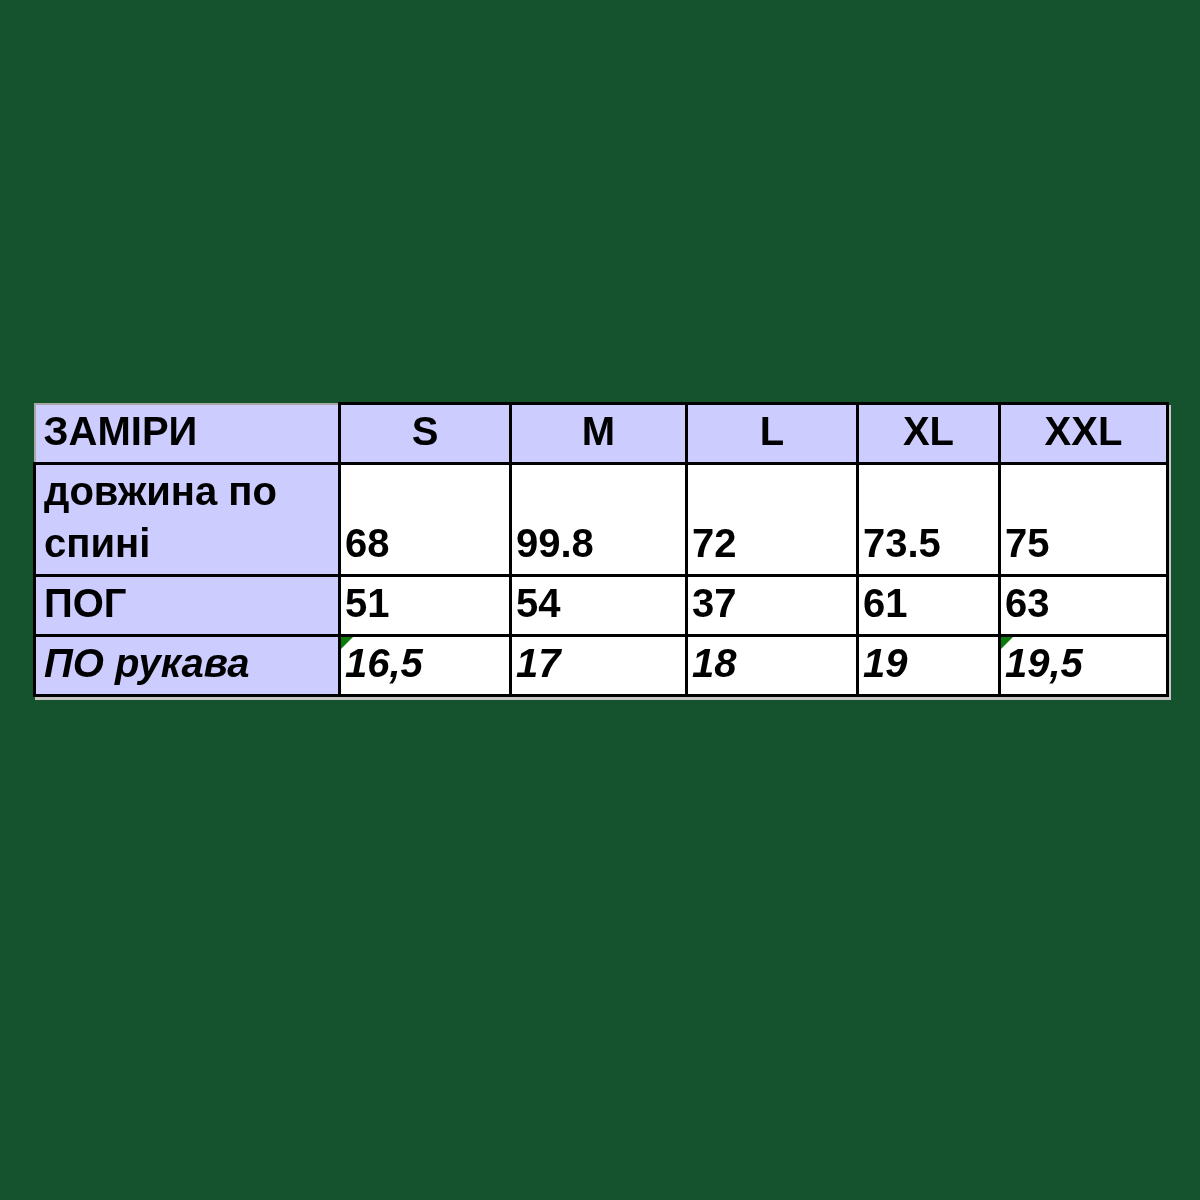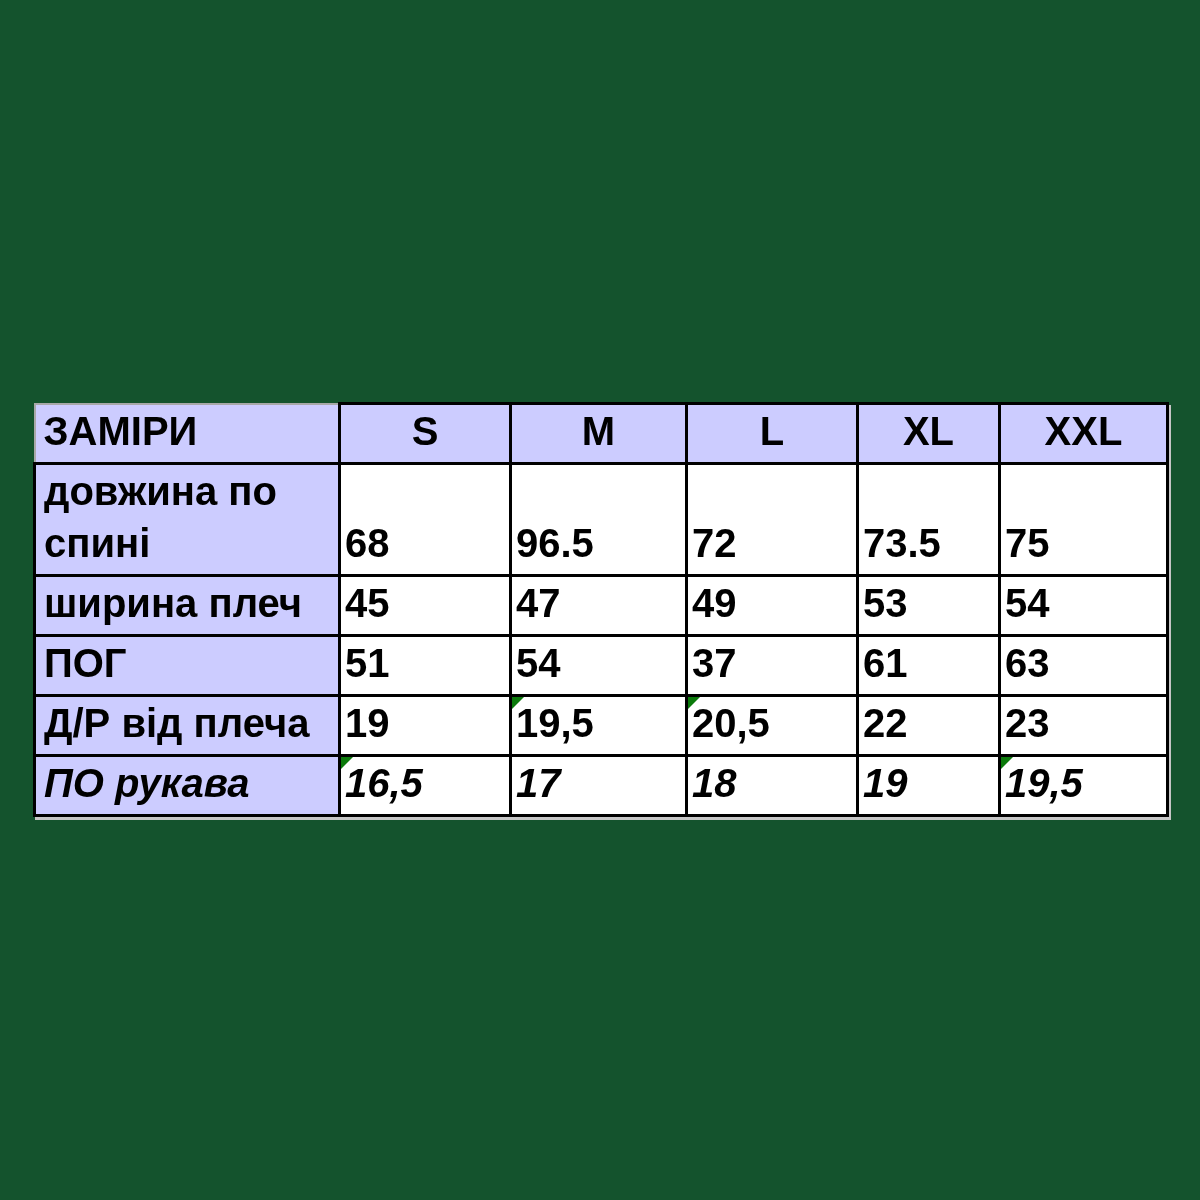--- a/index.html
+++ b/index.html
@@ -98,48 +98,32 @@
         <th>M</th>
         <th>L</th>
         <th>XL</th>
         <th>XXL</th>
       </tr>
     </thead>
     <tbody>
       <tr class="r-0">
         <th>довжина по спині</th>
         <td>68</td>
-        <td>96.5</td>
+        <td>99.8</td>
         <td>72</td>
         <td>73.5</td>
         <td>75</td>
-      </tr>
-      <tr class="r-1">
-        <th>ширина плеч</th>
-        <td>45</td>
-        <td>47</td>
-        <td>49</td>
-        <td>53</td>
-        <td>54</td>
       </tr>
       <tr class="r-2">
         <th>ПОГ</th>
         <td>51</td>
         <td>54</td>
         <td>37</td>
         <td>61</td>
         <td>63</td>
-      </tr>
-      <tr class="r-3">
-        <th>Д/Р від плеча</th>
-        <td>19</td>
-        <td class="flagged">19,5</td>
-        <td class="flagged">20,5</td>
-        <td>22</td>
-        <td>23</td>
       </tr>
       <tr class="r-4">
         <th>ПО рукава</th>
         <td class="flagged">16,5</td>
         <td>17</td>
         <td>18</td>
         <td>19</td>
         <td class="flagged">19,5</td>
       </tr>
     </tbody>

